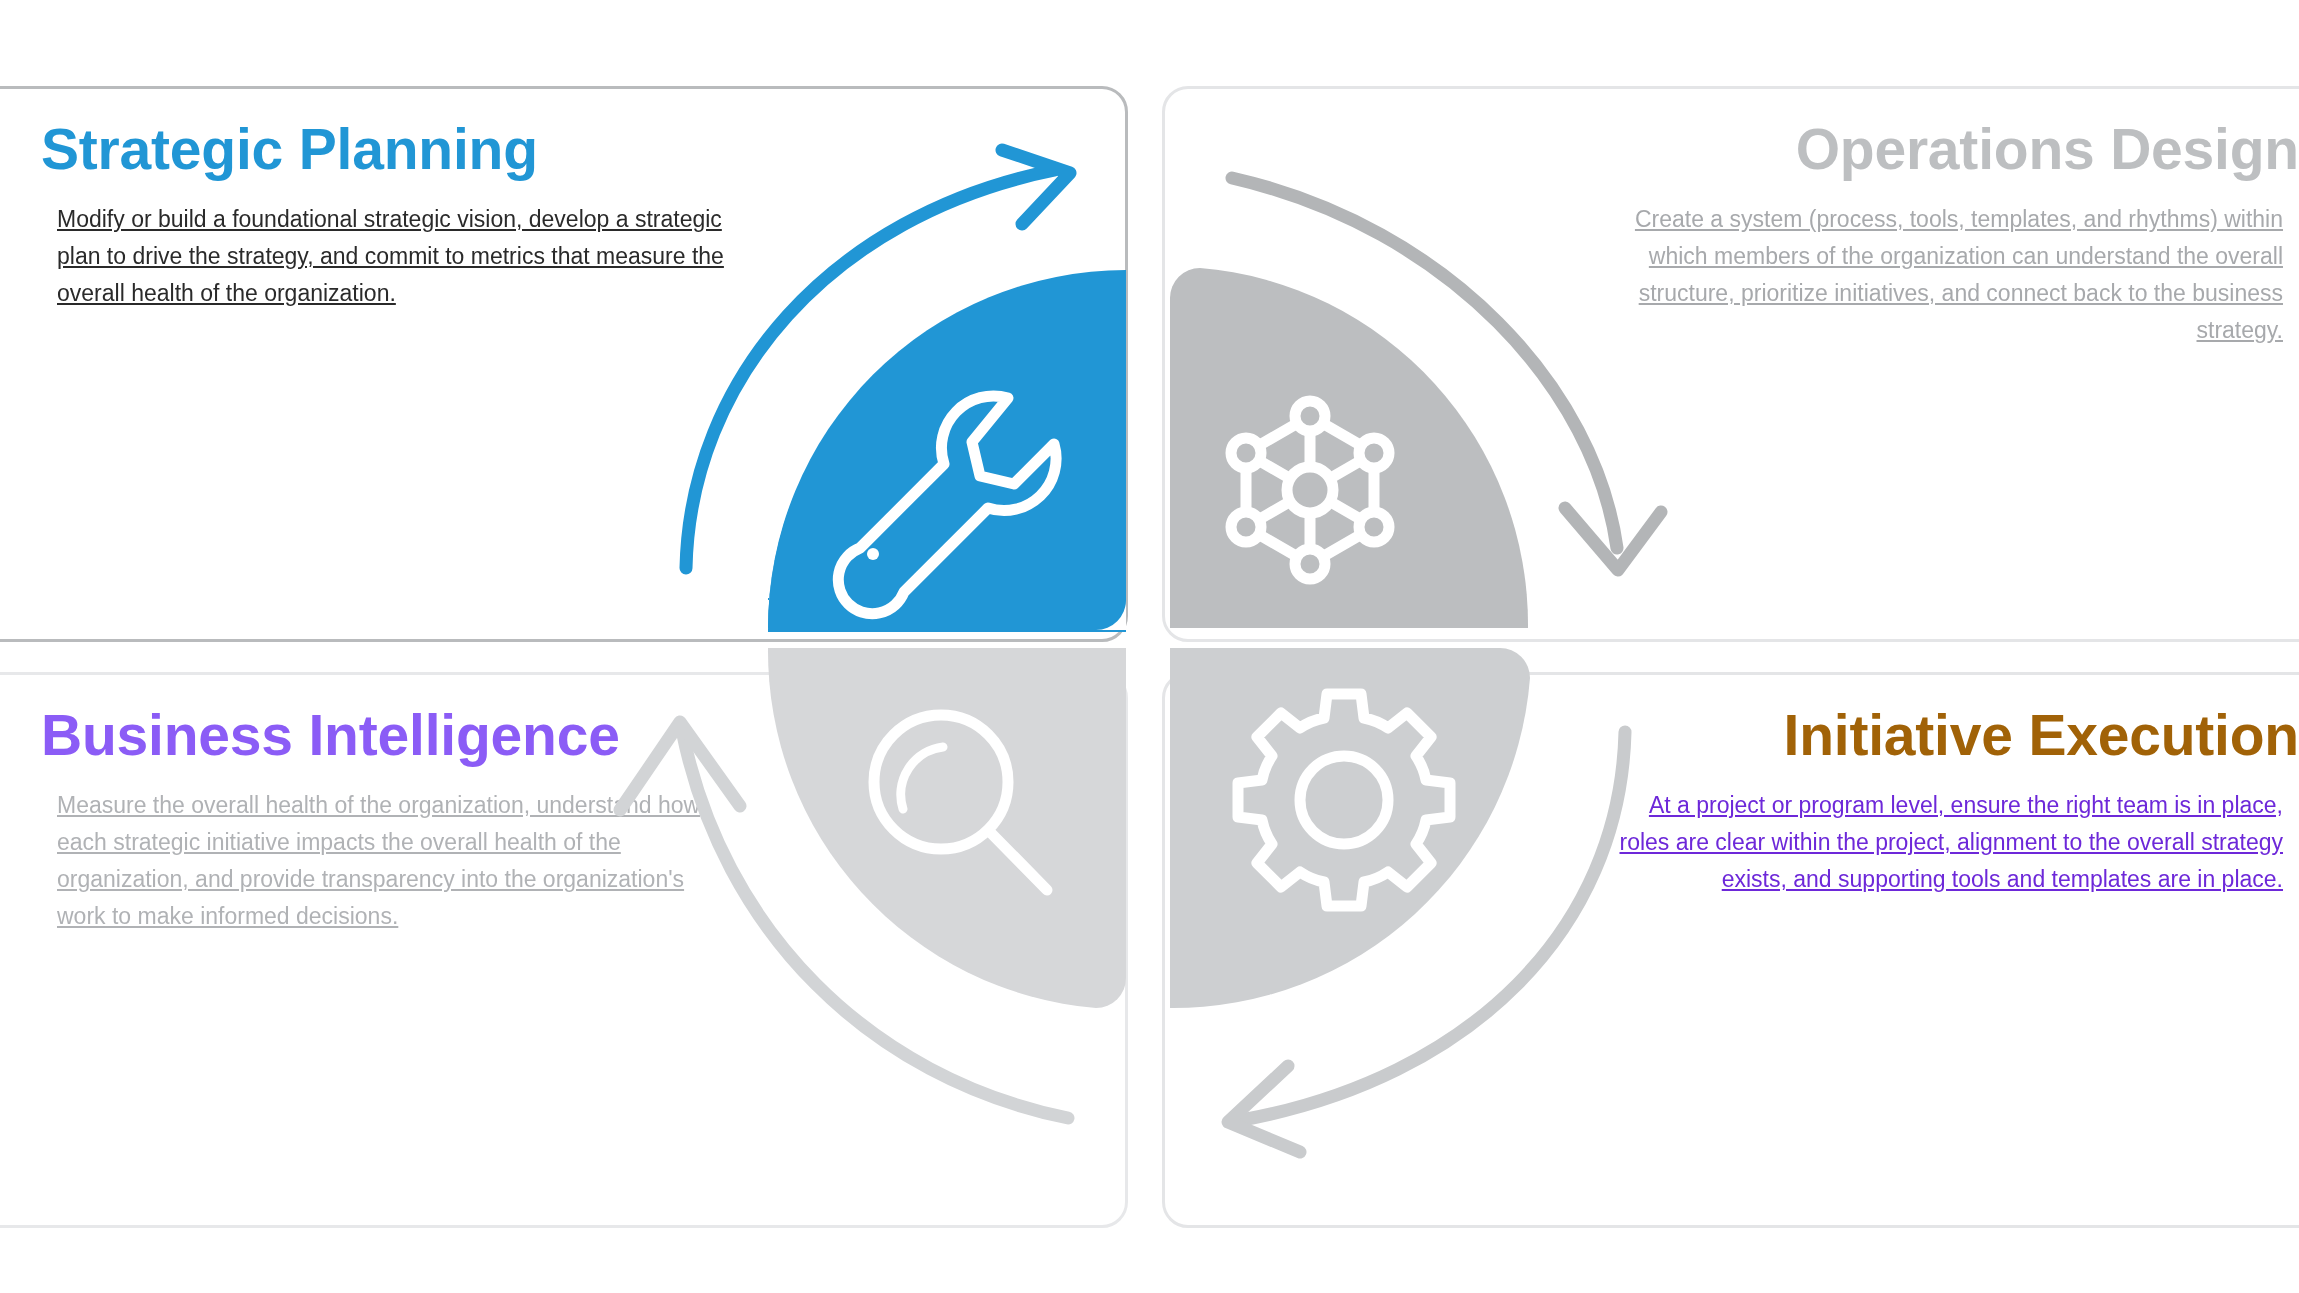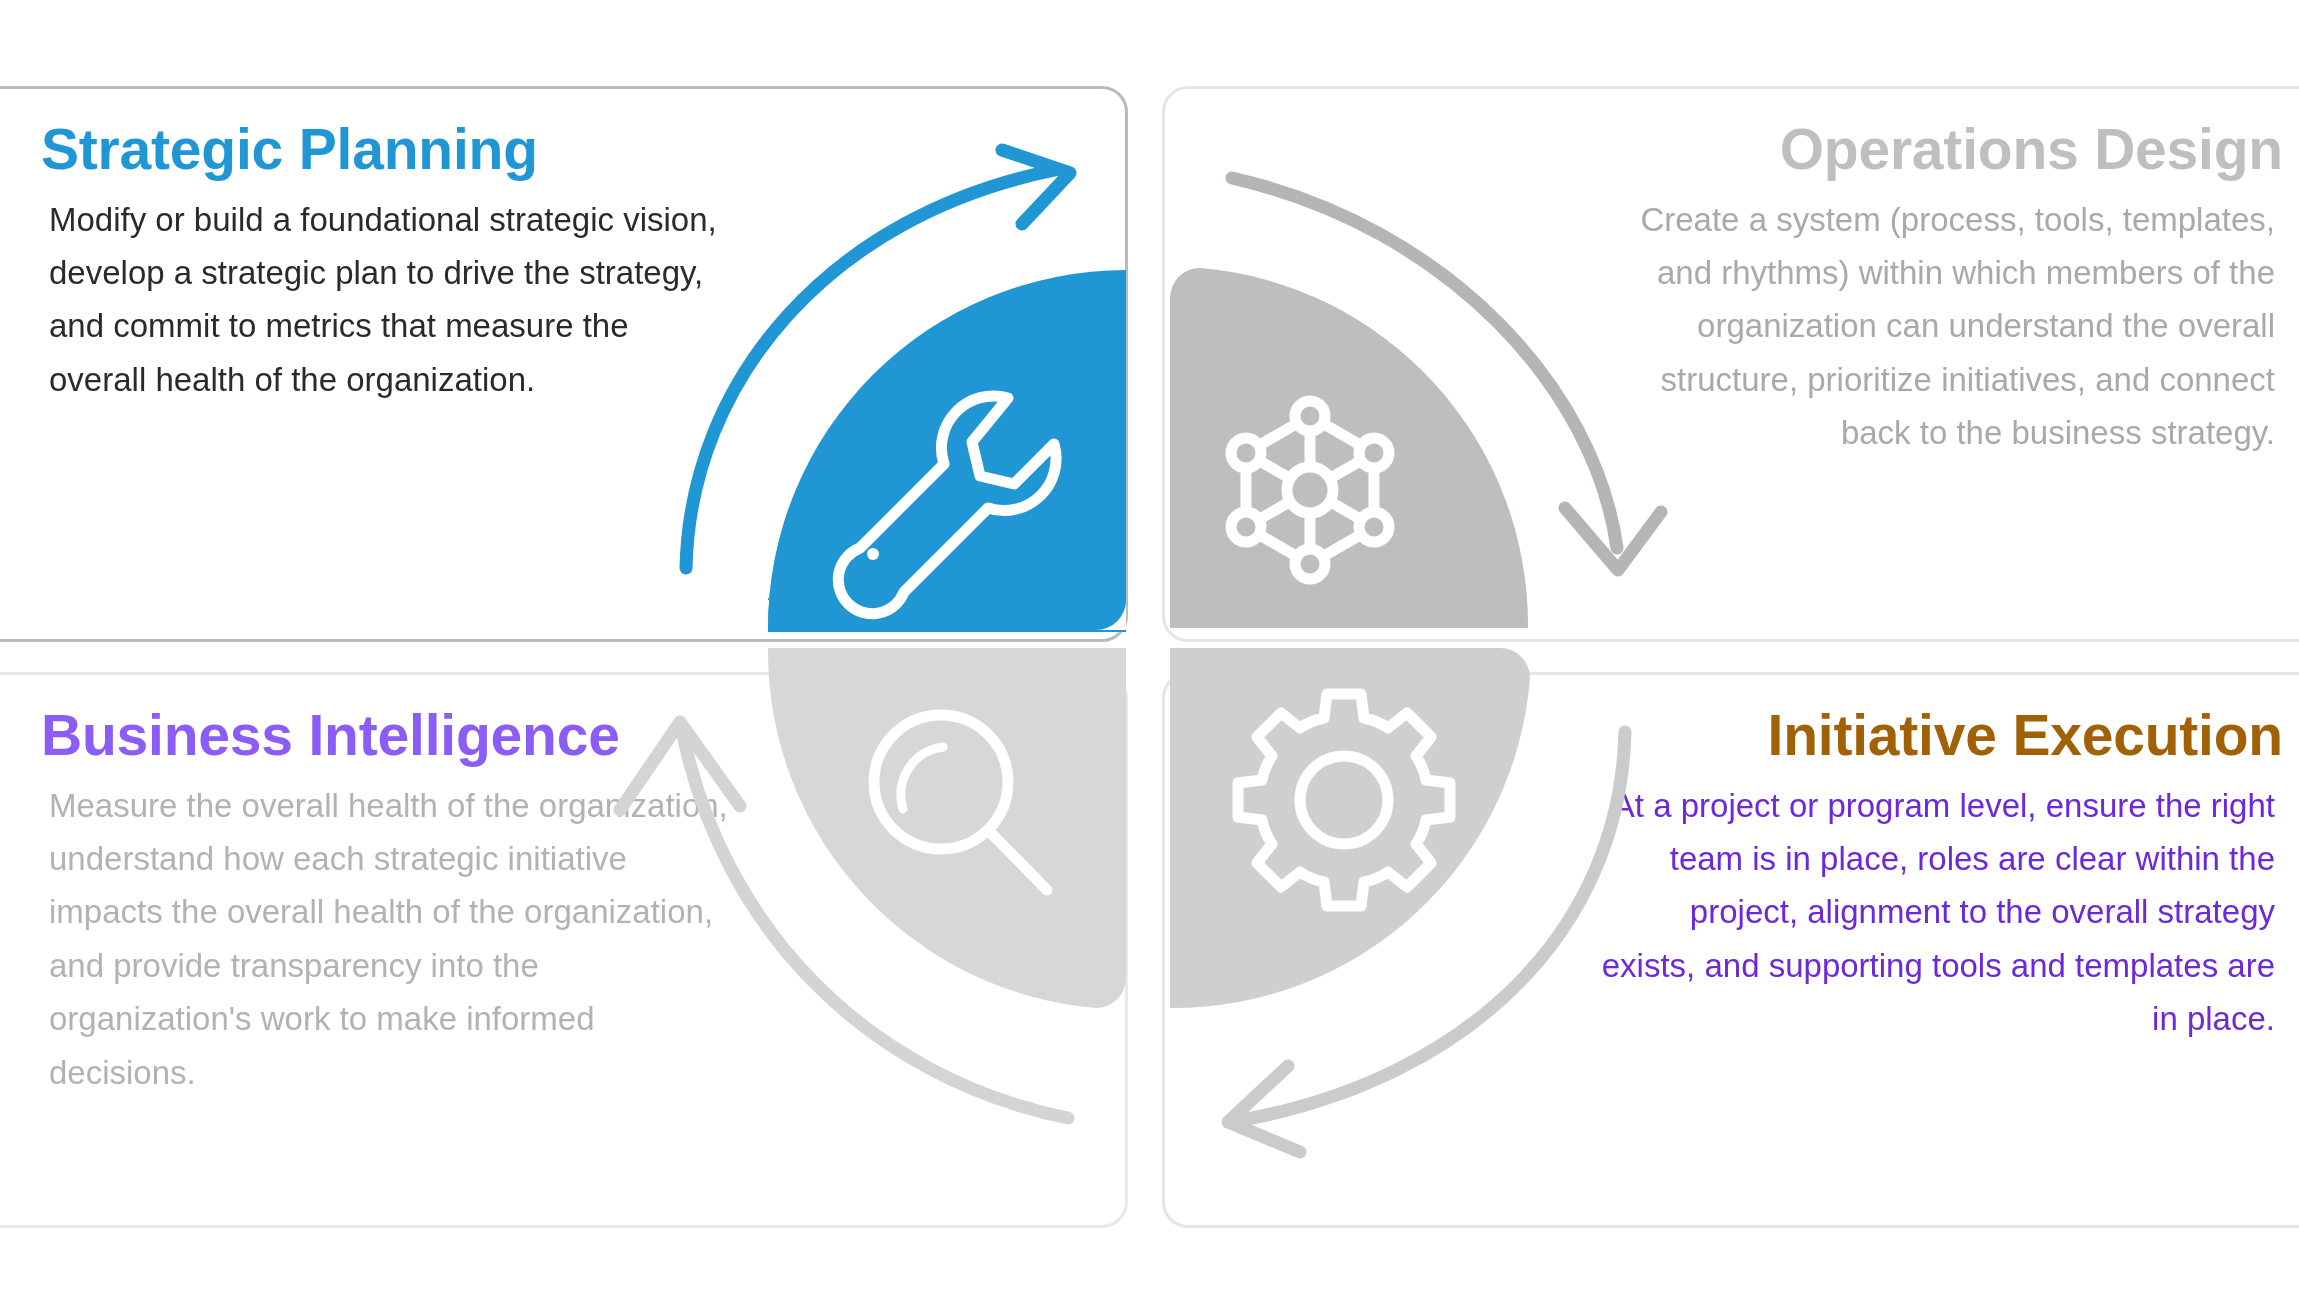--- a/index.html
+++ b/index.html
@@ -50,34 +50,35 @@
     width: 1178px;
     height: 556px;
     border-color: #e4e5e7;
   }
 
   .card-inner {
     position: absolute;
     top: 26px;
   }
   .card-inner.left  { left: 78px;  width: 700px; text-align: left; }
-  .card-inner.right { right: 54px; width: 700px; text-align: right; }
+  .card-inner.right { right: 38px; width: 700px; text-align: right; }
 
   .card-title {
     font-size: 57px;
     font-weight: 600;
     letter-spacing: -0.2px;
     margin: 0 0 4px 0;
     line-height: 1.22;
   }
   .card-body {
-    font-size: 33px;
+    font-size: 23px;
     line-height: 1.62;
-    margin: 8px;
+    margin: 16px;
     font-weight: 400;
+    text-decoration: underline;
   }
 
   
   .accent .card-title { color: #2196d5; }
   .accent .card-body  { color: #2a2a2a; }
 
   .muted1 .card-title { color: #bdbfc1; }
   .muted1 .card-body  { color: #a7a9ac; }
 
   .muted2 .card-title { color: #8b5cf6; }

